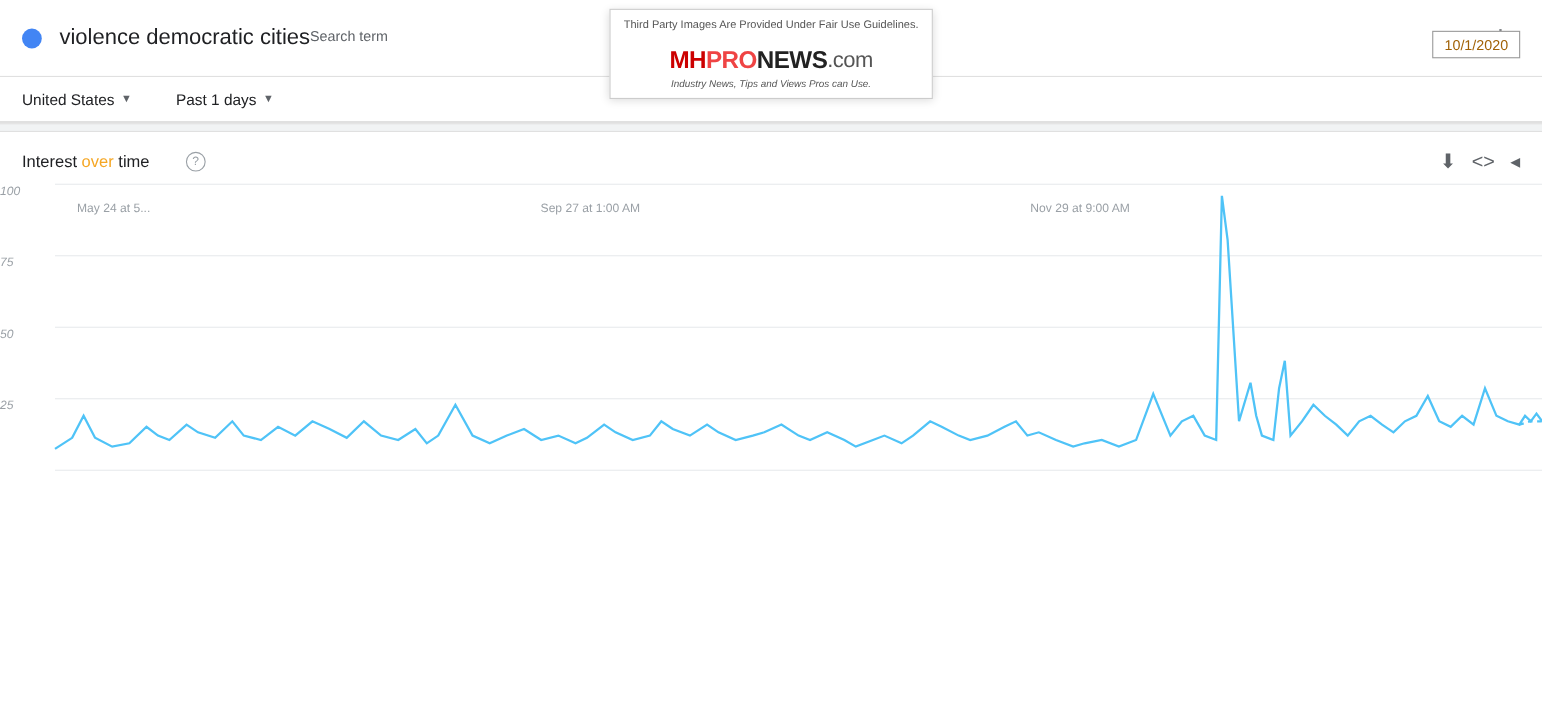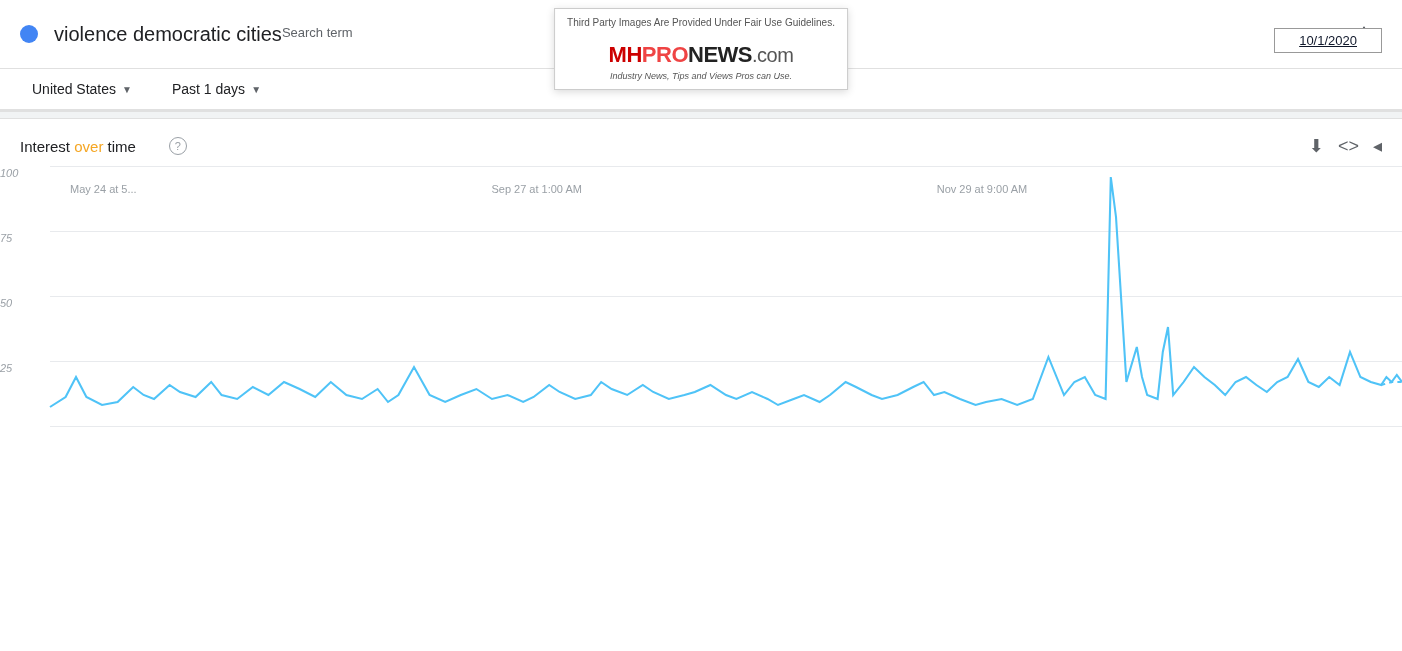--- a/index.html
+++ b/index.html
@@ -75,32 +75,31 @@
       font-size: 9px;
       color: #555;
       margin-top: 3px;
       font-style: italic;
     }
     .date-badge {
       position: absolute;
       top: 28px;
       right: 20px;
       border: 1px solid #999;
-      padding: 4px 24px;
+      padding: 4px 10px;
       font-size: 13px;
-      color: #0f172a;
+      color: #a16207;
       background: #fff;
-      text-decoration: underline;
     }
 
     
     .filters-row {
       display: flex;
       align-items: center;
-      padding: 12px 32px;
+      padding: 12px 20px;
       border-bottom: 2px solid #e0e0e0;
       background: #fff;
     }
     .filter-dropdown {
       display: flex;
       align-items: center;
       margin-right: 40px;
       cursor: pointer;
       font-size: 14px;
       color: #202124;

